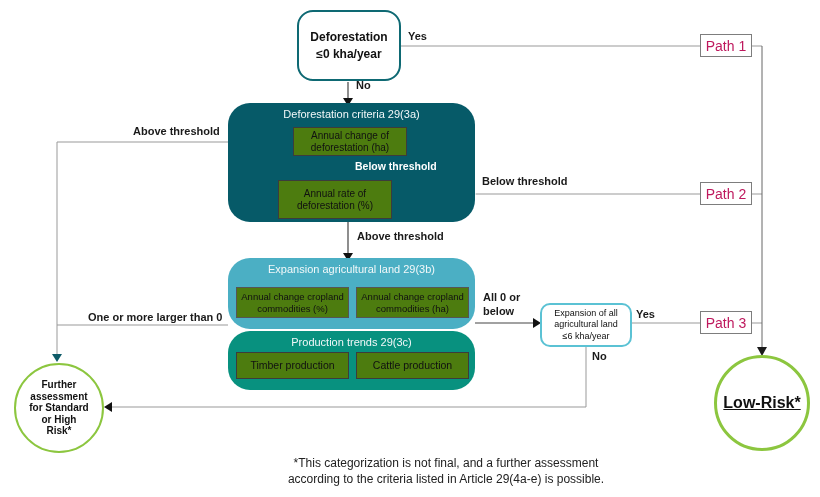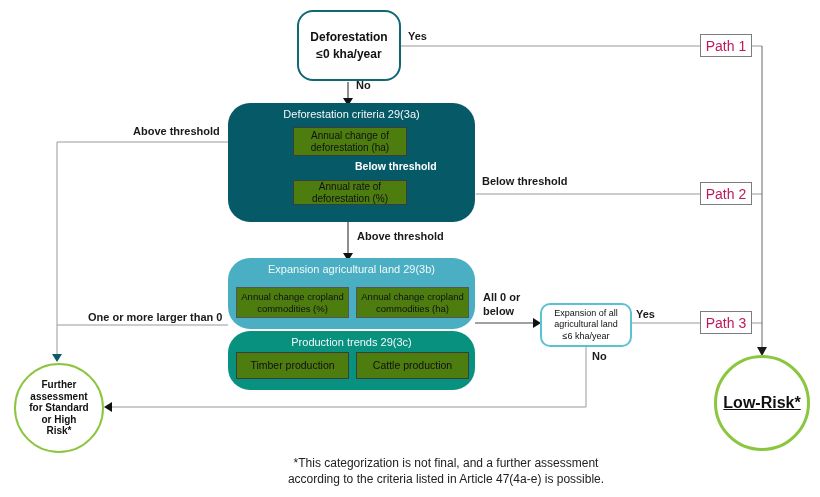--- a/index.html
+++ b/index.html
@@ -102,21 +102,21 @@
   <div class="lbl" style="left:88px;top:311px;">One or more larger than 0</div>
   <div class="lbl" style="left:483px;top:290px;line-height:1.3;">All 0 or
 below</div>
   <div class="lbl" style="left:636px;top:308px;">Yes</div>
   <div class="lbl" style="left:592px;top:350px;">No</div>
 
   <div class="block blk3a">
     <div class="blk-title">Deforestation criteria 29(3a)</div>
     <div class="wbox" style="left:65px;top:24px;width:114px;height:29px;font-size:10px;">Annual change of
 deforestation (ha)</div>
-    <div class="wbox" style="left:65px;top:77px;width:114px;height:25px;font-size:10px;">Annual rate of
+    <div class="wbox" style="left:50px;top:77px;width:114px;height:39px;font-size:10px;">Annual rate of
 deforestation (%)</div>
   </div>
 
   <div class="block blk3b">
     <div class="blk-title">Expansion agricultural land 29(3b)</div>
     <div class="wbox" style="left:8px;top:29px;width:113px;height:31px;font-size:9.5px;border-color:#555;">Annual change cropland
 commodities (%)</div>
     <div class="wbox" style="left:128px;top:29px;width:113px;height:31px;font-size:9.5px;border-color:#555;">Annual change cropland
 commodities (ha)</div>
   </div>
@@ -136,15 +136,15 @@
   <div class="node pathbox" style="left:700px;top:311px;">Path 3</div>
 
   <div class="node circle circ-further">Further
 assessment
 for Standard
 or High
 Risk*</div>
   <div class="node circle circ-low">Low-Risk*</div>
 
   <div class="footnote">*This categorization is not final, and a further assessment
-according to the criteria listed in Article 47(4a-e) is possible.</div>
+according to the criteria listed in Article 29(4a-e) is possible.</div>
 
 </div>
 
 </body></html>

